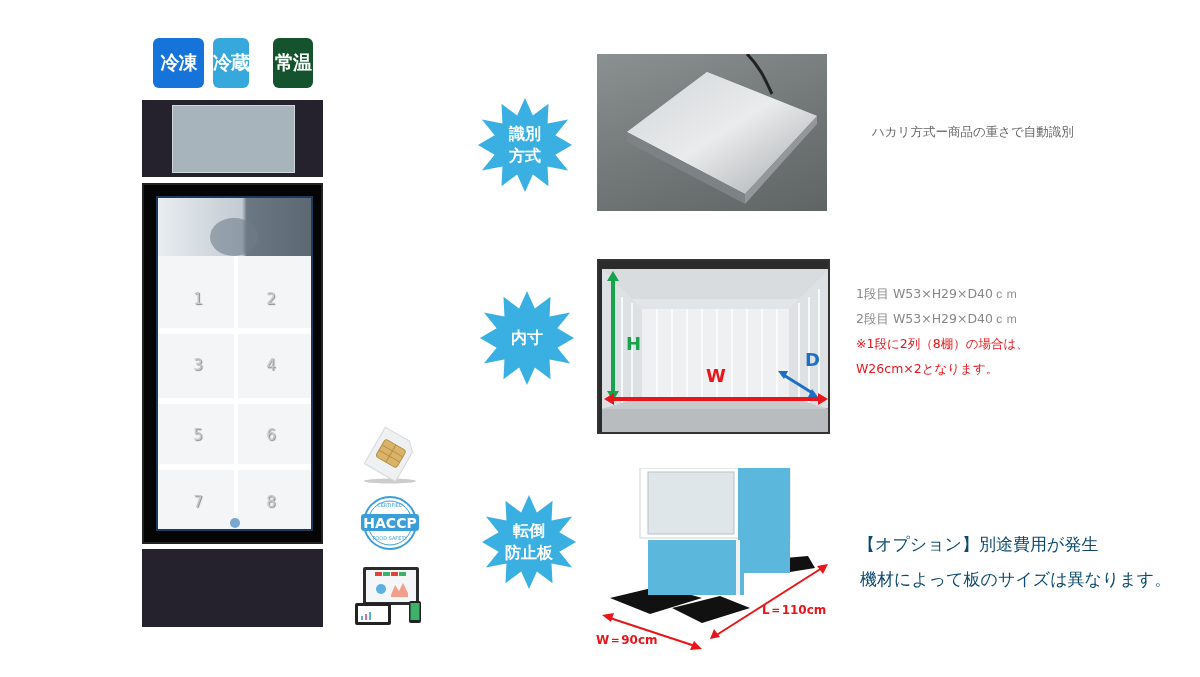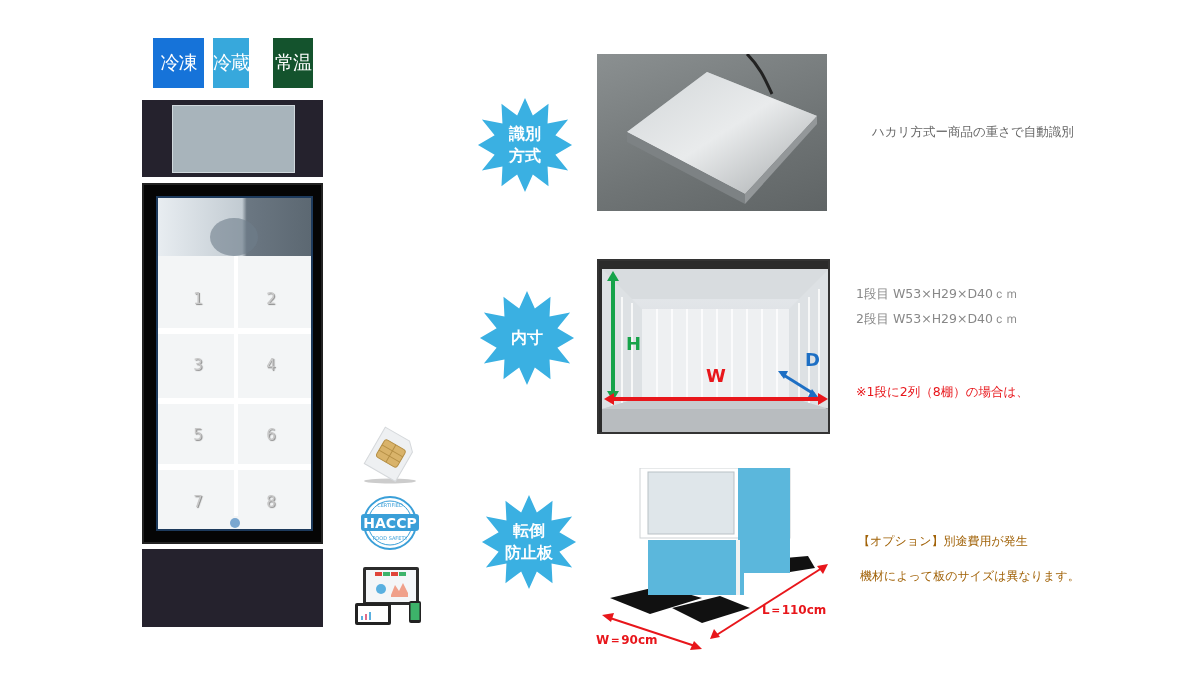--- a/index.html
+++ b/index.html
@@ -1,22 +1,22 @@
 <!DOCTYPE html>
 <html><head>
 <meta charset="utf-8">
 <style>
   * { box-sizing: border-box; margin: 0; padding: 0; }
   html, body { width: 1200px; height: 677px; background: #ffffff; overflow: hidden; }
   body { position: relative; font-family: "DejaVu Sans", "Liberation Sans", sans-serif; color: #666; }
   .abs { position: absolute; }
 
   
-  .badge { position: absolute; top: 38px; height: 50px; border-radius: 0; color: #fff;
-    font-weight: normal; font-size: 19px; display: flex; align-items: center; justify-content: center; letter-spacing: -1px; }
+  .badge { position: absolute; top: 38px; height: 50px; border-radius: 6px; color: #fff;
+    font-weight: bold; font-size: 19px; display: flex; align-items: center; justify-content: center; letter-spacing: -1px; }
 
   
   .fridge-top { left: 142px; top: 100px; width: 181px; height: 77px; background: #25222d; }
   .fridge-top .panel { position: absolute; left: 30px; top: 5px; width: 123px; height: 68px; background: #a8b4bb; border: 1px solid #d0d8dc; }
   .fridge-body { left: 142px; top: 183px; width: 181px; height: 361px; background: #050505; border: 2px solid #222; }
   .glass { position: absolute; left: 12px; top: 11px; width: 157px; height: 335px; background: #f3f5f6; border: 2px solid #1d3a5c; }
   .glass .header { position: absolute; left: 0; top: 0; width: 100%; height: 58px;
     background: linear-gradient(90deg, #e8edf1 0%, #c2cbd2 55%, #6b7782 58%, #5c6872 100%); }
   .glass .header .disc { position: absolute; left: 52px; top: 20px; width: 48px; height: 38px; border-radius: 50%; background: rgba(110,125,138,0.6); }
   .shelf-line { position: absolute; left: 0; width: 100%; height: 6px; background: #ffffff; }
@@ -37,23 +37,23 @@
   .burst .lbl { position: absolute; left: 0; top: 0; width: 98px; height: 98px; display: flex; flex-direction: column;
     align-items: center; justify-content: center; color: #fff; font-weight: bold; font-size: 16px; line-height: 22px; }
 
   
   .photo { position: absolute; overflow: hidden; }
   .scale-photo { left: 597px; top: 54px; width: 230px; height: 157px; background: linear-gradient(160deg, #8b9091 0%, #6f7475 60%, #5f6465 100%); }
   .dims-photo { left: 597px; top: 259px; width: 233px; height: 175px; background: #2b2b2b; border: 2px solid #333; }
   .dims-inner { position: absolute; left: 3px; top: 8px; right: 3px; bottom: 3px; background: linear-gradient(180deg, #e8ebee 0%, #c9ced3 100%); }
 
   
-  .txt { position: absolute; font-size: 12px; color: #a16207; white-space: nowrap; }
+  .txt { position: absolute; font-size: 17px; color: #0c4a6e; white-space: nowrap; }
   .dims-list .row { font-size: 12.5px; color: #888; height: 25px; line-height: 25px; white-space: nowrap; }
-  .dims-list .row.red { color: #e8161b; margin-top: 48px; }
+  .dims-list .row.red { color: #e8161b; }
   .dim-label { position: absolute; font-size: 12px; color: #e8161b; font-weight: bold; text-align: right; }
 </style>
 </head>
 <body>
 
 <div class="badge" style="left:153px;width:51px;background:#1673d9;">
     <span>冷凍</span>
   </div>
 <div class="badge" style="left:213px;width:36px;background:#37a8dc;">
     <span>冷蔵</span>
@@ -208,20 +208,21 @@
     <div class="abs" style="left:24px;top:64px;color:#16a34a;font-weight:bold;font-size:18px;">H</div>
     <div class="abs" style="left:104px;top:96px;color:#e8161b;font-weight:bold;font-size:18px;">W</div>
     <div class="abs" style="left:203px;top:80px;color:#1d6fc4;font-weight:bold;font-size:18px;">D</div>
   </div>
 </div>
 
 <div class="abs dims-list" style="left:856px;top:281px;">
   <div class="row">1段目 W53×H29×D40ｃｍ</div>
   <div class="row">2段目 W53×H29×D40ｃｍ</div>
   <div class="row red">※1段に2列（8棚）の場合は、</div>
+  <div class="row red">W26cm×2となります。</div>
 </div>
 
 <div class="burst" style="left:480px;top:493px;">
   <svg width="98" height="98" viewBox="0 0 100 100">
       <polygon points="50,2 58,20 74,8 73,28 94,24 81,40 98,50 81,60 94,76 73,72 74,92 58,80 50,98 42,80 26,92 27,72 6,76 19,60 2,50 19,40 6,24 27,28 26,8 42,20" fill="#3ab0e2"></polygon>
     </svg>
   <div class="lbl">
       <span>転倒</span>
       <span>防止板</span>
     </div>

